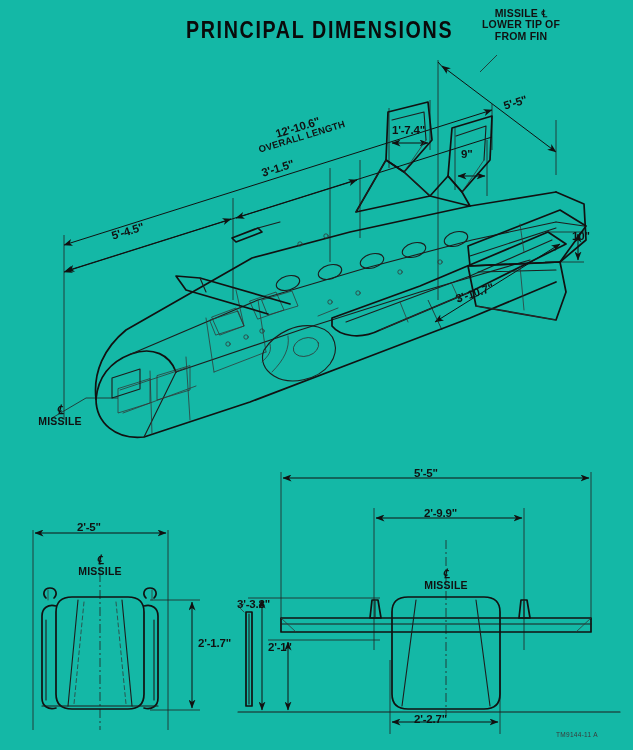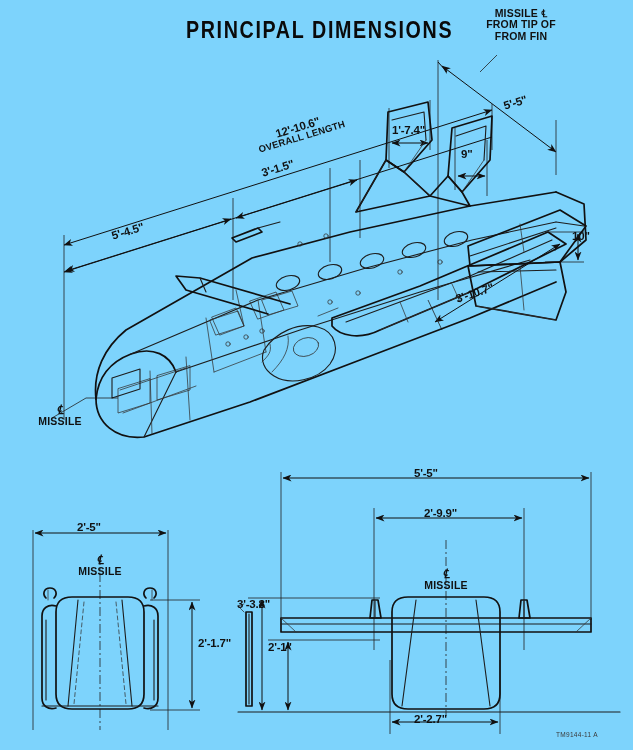--- a/index.html
+++ b/index.html
@@ -8,21 +8,21 @@
     padding: 0;
     background: #ffffff;
   }
   body {
     font-family: "Liberation Sans", sans-serif;
   }
   #page {
     position: relative;
     width: 633px;
     height: 750px;
-    background: #7dd3fc;
+    background: #14b8a6;
     overflow: hidden;
   }
   #drawing {
     position: absolute;
     left: 0;
     top: 0;
     width: 633px;
     height: 750px;
   }
   .lbl {
@@ -336,21 +336,21 @@
 
       <path class="t" d="M281,618 L296,632"></path>
       <path class="t" d="M591,618 L576,632"></path>
     </g>
   </svg>
 
   <div id="title">PRINCIPAL DIMENSIONS</div>
 
   <div class="lbl callout" style="left:469px; top:8px;  width:104px;">
     <div>MISSILE ℄</div>
-    <div>FROM TIP OF</div>
+    <div>LOWER TIP OF</div>
     <div>FROM FIN</div>
   </div>
 
   <div class="lbl dim" style="left:276px; top:128px; transform:rotate(-17deg);">12'-10.6"</div>
 
   <div class="lbl callout" style="left:259px; top:145px; font-size:9.5px; transform:rotate(-17deg);">OVERALL LENGTH</div>
 
   <div class="lbl dim" style="left:262px; top:167px; transform:rotate(-17deg);">3'-1.5"</div>
 
   <div class="lbl dim" style="left:112px; top:230px; transform:rotate(-17deg);">5'-4.5"</div>

